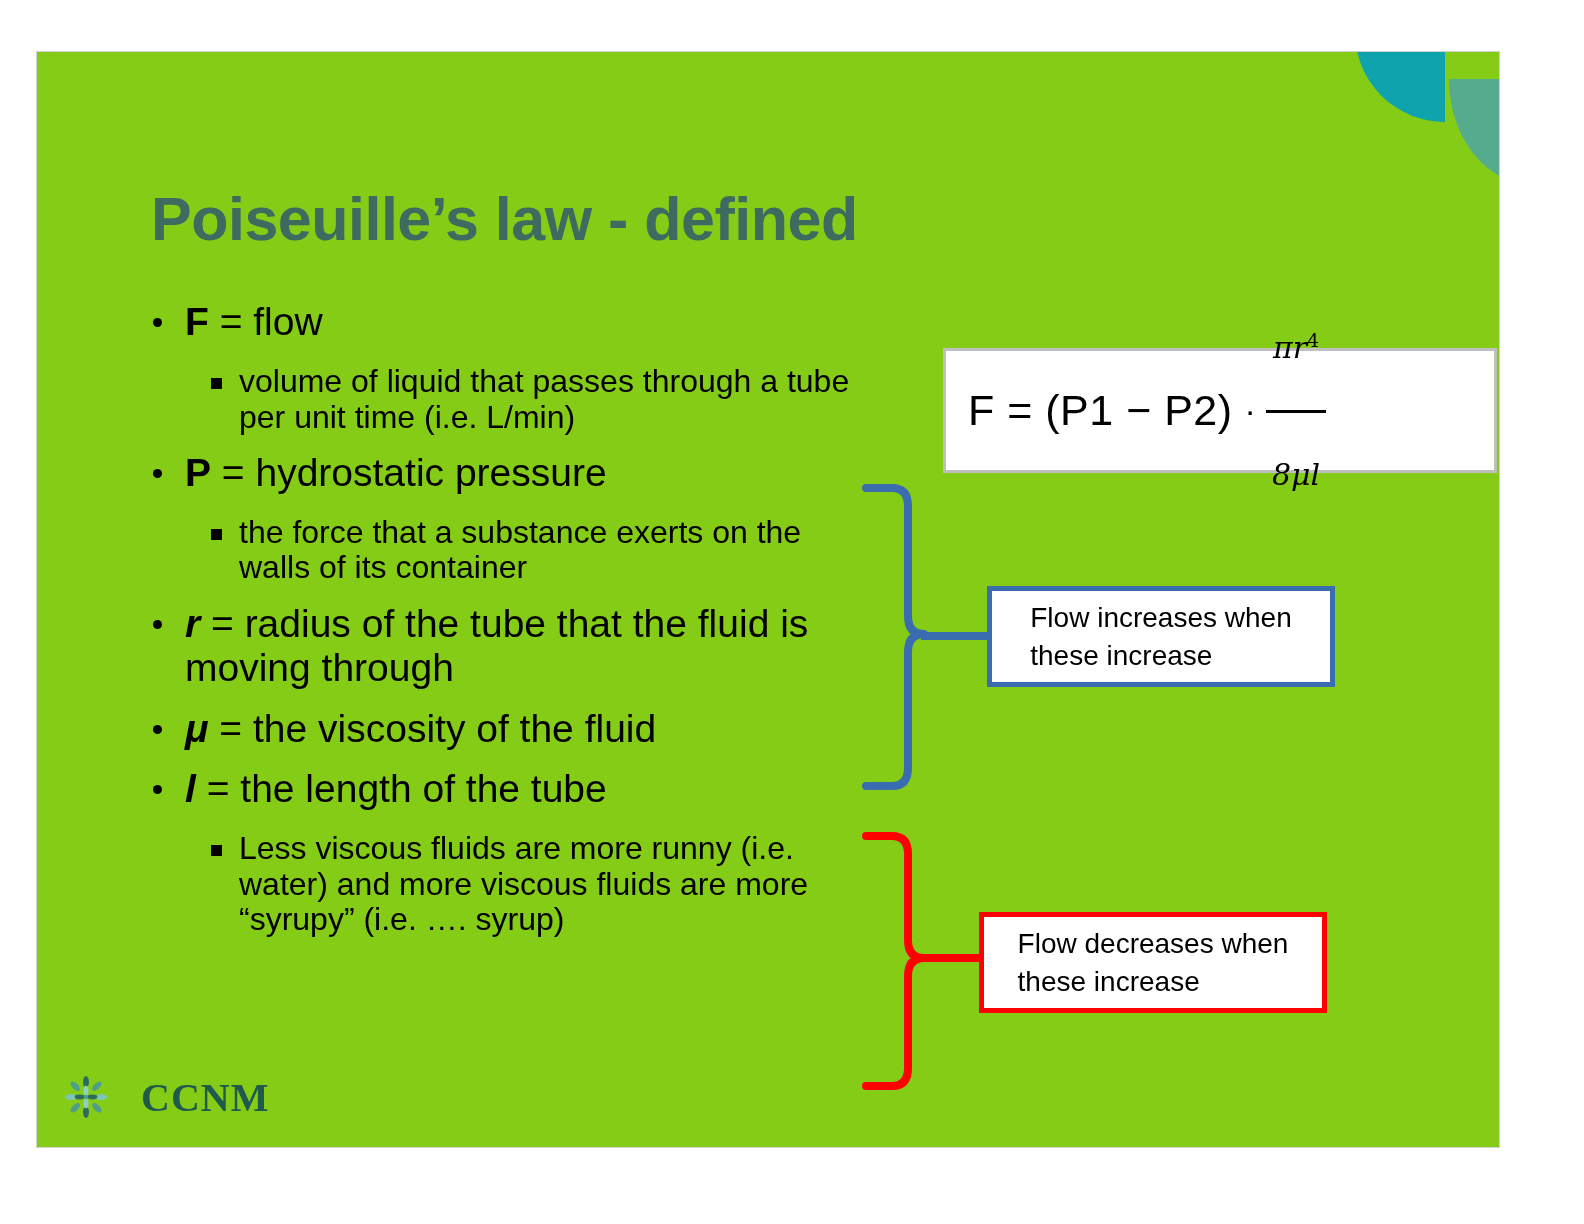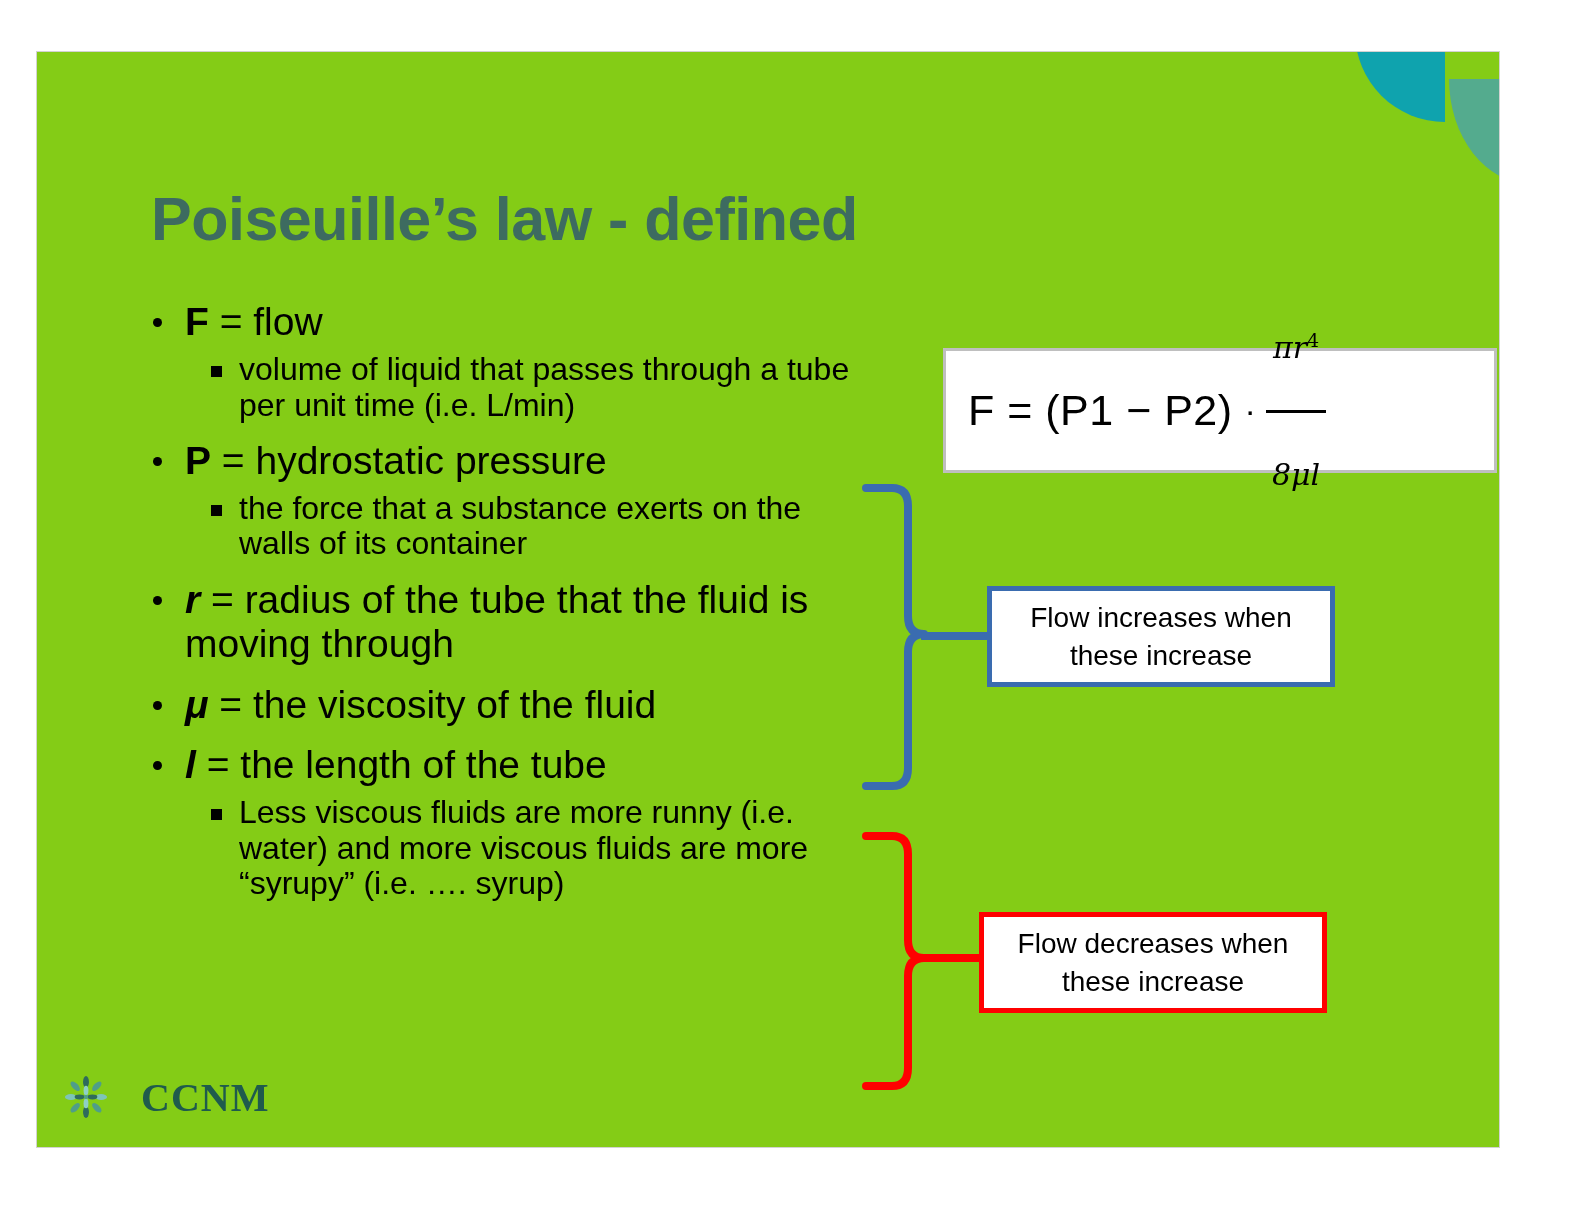--- a/index.html
+++ b/index.html
@@ -81,21 +81,21 @@
     background: #000;
   }
   .lvl1 .key { font-weight: bold; }
   .lvl1 .keyital { font-weight: bold; font-style: italic; }
 
   .lvl2 {
     position: relative;
     padding-left: 92px;
     font-size: 32px;
     line-height: 1.1;
-    margin-top: 8px;
+    margin-top: 20px;
   }
   .lvl2 > .sq {
     position: absolute;
     left: 64px;
     top: 0.42em;
     width: 11px;
     height: 11px;
     background: #000;
   }
 
@@ -147,21 +147,20 @@
   
   .brace-svg { position: absolute; }
 
   
   .callout {
     position: absolute;
     background: #ffffff;
     display: flex;
     align-items: center;
     justify-content: center;
-    text-align: center;
     font-size: 28px;
     line-height: 1.34;
     color: #000;
   }
   #callout-blue {
     left: 950px;
     top: 534px;
     width: 348px;
     height: 101px;
     border: 5px solid #3a6cb0;

